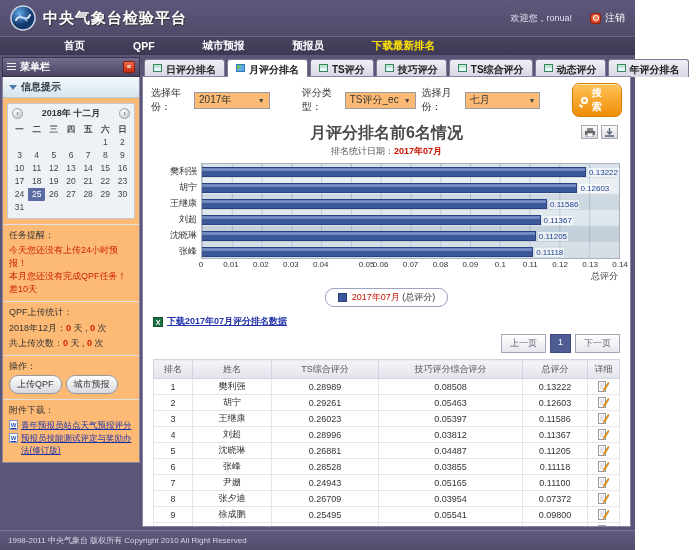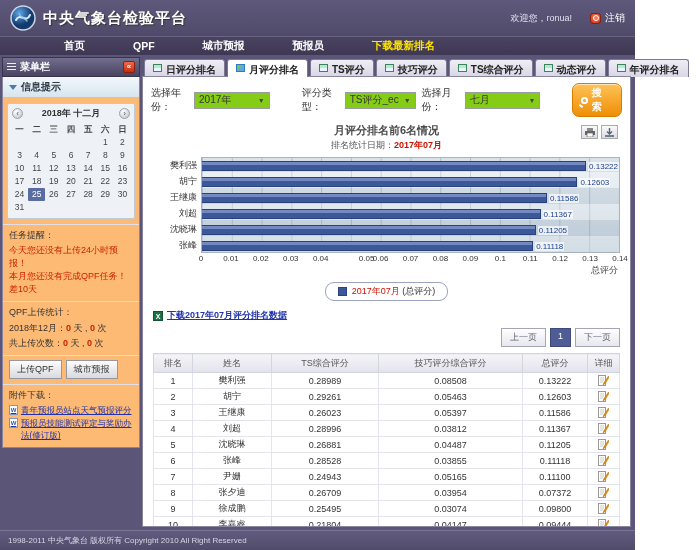--- a/index.html
+++ b/index.html
@@ -43,45 +43,45 @@
   .cal-grid span { text-align:center; font-size:8.5px; height:13px; line-height:13px; color:#444; }
   .cal-dow { font-weight:bold; color:#222; }
   .cal-day { cursor:pointer; }
   .cal-day.sel { background:#5b6ca2; color:#fff; border-radius:1px; }
 
   .side-sec { padding:4px 6px 5px; border-top:1px solid #e0e0e6; }
   .side-label { color:#333; margin-bottom:2px; }
   .alert { color:#cc2200; line-height:1.45; }
   .qpf-line { line-height:1.6; }
   .qpf-line b { color:#cc2200; }
-  .op-btn { font-size:9px; padding:2px 7px; margin-right:4px; background:linear-gradient(180deg,#fdfdfd,#d9d9e0); border:1px solid #97979f; border-radius:0; color:#333; cursor:pointer; }
+  .op-btn { font-size:9px; padding:2px 7px; margin-right:4px; background:linear-gradient(180deg,#fdfdfd,#d9d9e0); border:1px solid #97979f; border-radius:9px; color:#333; cursor:pointer; }
   .att-link { display:flex; align-items:flex-start; gap:3px; color:#2233aa; text-decoration:underline; font-size:8.5px; line-height:1.5; cursor:pointer; }
   .doc-ico { flex:0 0 auto; width:9px; height:10px; background:#fff; border:1px solid #7f95c6; color:#2a57b5; font-size:6px; font-weight:bold; line-height:9px; text-align:center; margin-top:1px; }
 
   
   .main { flex:1; display:flex; flex-direction:column; min-width:0; }
   .tabbar { height:20px; display:flex; gap:2px; padding:2px 0 0 2px; flex:0 0 auto; }
   .tab { background:linear-gradient(180deg,#efeef5,#d8d6e4); border:1px solid #7d7894; border-bottom:none; border-radius:3px 3px 0 0; font-size:10px; font-weight:bold; color:#222; padding:3px 8px 0; display:flex; gap:4px; align-items:flex-start; cursor:pointer; white-space:nowrap; }
   .tab.active { background:#fff; position:relative; z-index:2; }
   .tab-ico { width:9px; height:8px; border:1px solid #39855e; background:linear-gradient(180deg,#bfe6cf 0 3px,#eaf6ff 3px); margin-top:1px; }
   .tab.active .tab-ico { border-color:#2e7bbf; background:linear-gradient(135deg,#79c06c 0 4px,#5fa8e0 4px); }
   .content { flex:1; background:#fff; border:1px solid #8a84a0; margin-top:-1px; overflow:hidden; display:flex; flex-direction:column; min-height:0; }
 
   
   .filters { display:flex; align-items:center; padding:6px 8px 4px; font-size:10px; color:#333; gap:6px; flex:0 0 auto; }
   .f-group { display:flex; align-items:center; gap:3px; margin-right:26px; }
-  .select { width:92px; height:17px; border:1px solid #9b9ba5; background:#84cc16; display:flex; align-items:center; justify-content:space-between; padding:0 4px; font-size:10px; cursor:pointer; }
+  .select { width:92px; height:17px; border:1px solid #9b9ba5; background:#fdba74; display:flex; align-items:center; justify-content:space-between; padding:0 4px; font-size:10px; cursor:pointer; }
   .select .car { font-size:7px; color:#444; }
   .search-btn { margin-left:auto; display:flex; align-items:center; gap:4px; background:linear-gradient(180deg,#ffc257,#ef8e07); border:1px solid #d87c00; border-radius:7px; color:#fff; font-size:10px; font-weight:bold; padding:2px 12px 2px 8px; cursor:pointer; box-shadow:inset 0 1px 0 rgba(255,255,255,.6); }
   .mag { width:7px; height:7px; border:2px solid #fff; border-radius:50%; position:relative; }
   .mag::after { content:""; position:absolute; width:4px; height:2px; background:#fff; left:-4px; top:6px; transform:rotate(35deg); }
 
   
   .chart-block { position:relative; padding:2px 10px 0; flex:0 0 auto; }
-  .chart-title { text-align:center; font-size:11px; font-weight:bold; color:#4a4a4a; }
+  .chart-title { text-align:center; font-size:16px; font-weight:bold; color:#4a4a4a; }
   .chart-sub { text-align:center; font-size:9px; color:#555; margin-top:1px; }
   .chart-sub b { color:#cc1100; font-weight:bold; }
   .chart-tools { position:absolute; right:12px; top:4px; display:flex; gap:3px; }
   .tool-btn { width:17px; height:14px; border:1px solid #a9a9b4; background:linear-gradient(#fafafa,#dcdce4); display:flex; align-items:center; justify-content:center; cursor:pointer; }
   .plot-wrap { display:flex; margin-top:5px; }
   .ylabels { width:48px; flex:0 0 auto; }
   .ylabels div { height:16px; line-height:16px; font-size:9px; color:#333; text-align:right; padding-right:4px; }
   .plot { flex:1; position:relative; height:96px; border:1px solid #a9b4be;
     background:
       repeating-linear-gradient(0deg, rgba(255,255,255,.28) 0 16px, rgba(150,170,190,.18) 16px 32px),
@@ -232,20 +232,21 @@
 
         <div class="side-sec">
           <div class="side-label">QPF上传统计：</div>
           <div>
               <div class="qpf-line">2018年12月：<b>0</b> 天 , <b>0</b> 次</div>
               <div class="qpf-line">共上传次数：<b>0</b> 天 , <b>0</b> 次</div>
             </div>
         </div>
 
         <div class="side-sec">
+          <div class="side-label">操作：</div>
           <div><button class="op-btn">上传QPF</button><button class="op-btn">城市预报</button></div>
         </div>
 
         <div class="side-sec">
           <div class="side-label">附件下载：</div>
           <div>
               <div class="att-link">
                 <span class="doc-ico">W</span>
                 <span>青年预报员站点天气预报评分</span>
               </div>
@@ -521,21 +522,21 @@
                 <td><span class="detail-ico"><svg width="11" height="12" viewBox="0 0 11 12">
                       <rect x="0.5" y="1.5" width="7" height="10" fill="#fff" stroke="#999" stroke-width="1"></rect>
                       <path d="M2,4 h4 M2,6 h4 M2,8 h3" stroke="#bbb" stroke-width=".8"></path>
                       <path d="M10.5,2 L6,8.5 L5,11 L7.2,9.6 L11,3.5 Z" fill="#ef8e07" stroke="#b96a00" stroke-width=".5"></path>
                     </svg></span></td>
               </tr>
               <tr>
                 <td>9</td>
                 <td>徐成鹏</td>
                 <td>0.25495</td>
-                <td>0.03074</td>
+                <td>0.05541</td>
                 <td>0.09800</td>
                 <td><span class="detail-ico"><svg width="11" height="12" viewBox="0 0 11 12">
                       <rect x="0.5" y="1.5" width="7" height="10" fill="#fff" stroke="#999" stroke-width="1"></rect>
                       <path d="M2,4 h4 M2,6 h4 M2,8 h3" stroke="#bbb" stroke-width=".8"></path>
                       <path d="M10.5,2 L6,8.5 L5,11 L7.2,9.6 L11,3.5 Z" fill="#ef8e07" stroke="#b96a00" stroke-width=".5"></path>
                     </svg></span></td>
               </tr>
               <tr>
                 <td>10</td>
                 <td>李嘉睿</td>

